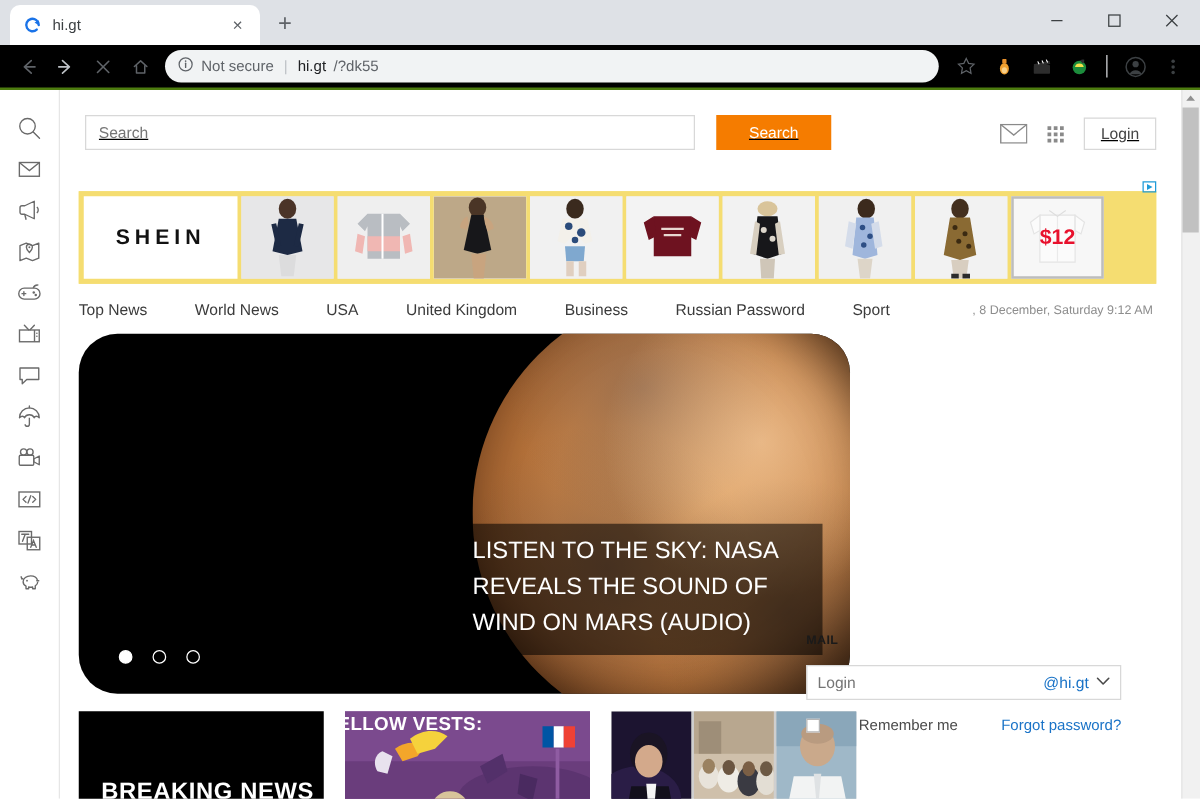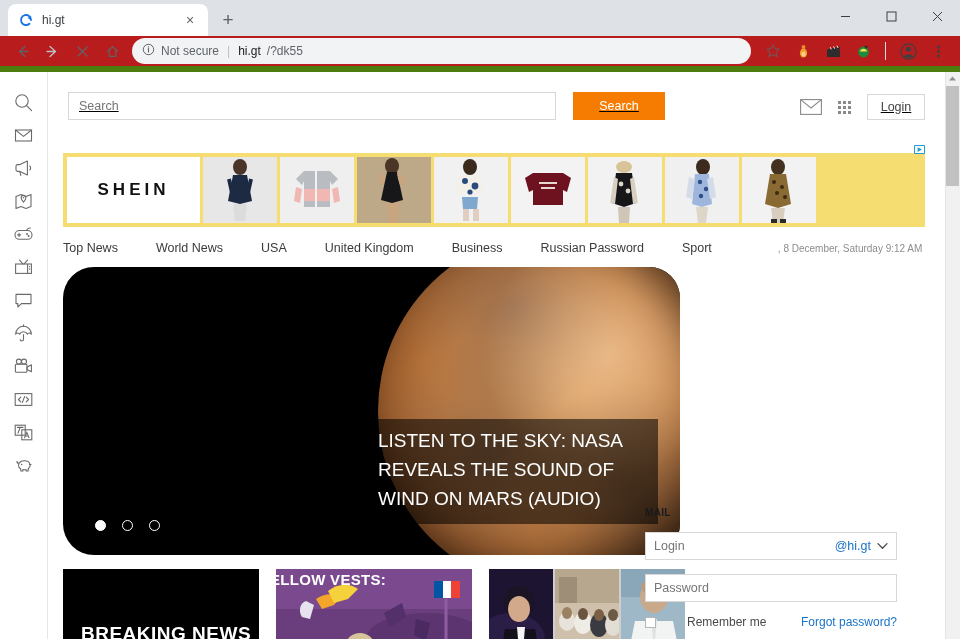--- a/index.html
+++ b/index.html
@@ -43,24 +43,24 @@
     position: absolute; right: 0; top: 0;
     height: 32px; display: flex;
   }
   .win-btn {
     width: 46px; height: 32px;
     display: flex; align-items: center; justify-content: center;
     color: #3c4043;
   }
 
   .toolbar {
-    height: 36px; background: #b91c1c;
+    height: 36px; background: #000000;
     display: flex; align-items: center;
     padding: 0 8px; gap: 2px;
-    border-bottom: 6px solid #4d7c0f;
+    border-bottom: 2px solid #4d7c0f;
   }
   .tb-btn {
     width: 28px; height: 28px;
     display: flex; align-items: center; justify-content: center;
     color: #5f6368; flex: 0 0 28px;
   }
   .tb-btn.dim { color: #bdc1c6; }
   .omnibox {
     flex: 1; height: 26px; margin: 0 6px 0 4px;
     background: #f1f3f4; border-radius: 13px;
@@ -143,21 +143,21 @@
     font-family: "Liberation Sans", sans-serif;
   }
 
   
   .ad-wrap { position: relative; margin: 17px 20px 0 15px; }
   .ad-banner {
     display: flex; height: 74px;
     border: 4px solid #f5dd71; background: #f5dd71;
   }
   .ad-logo {
-    width: 133px; background: #fff;
+    width: 123px; background: #fff;
     display: flex; align-items: center; justify-content: center;
     font-size: 17px; font-weight: bold; letter-spacing: 4px; color: #121212;
   }
   .ad-cell {
     width: 74px; height: 66px; margin-left: 3px;
     background: #efefef; position: relative; overflow: hidden;
   }
   .ad-cell.last { border: 2px solid #bdbdbd; background: #f3f3f3; }
   .ad-price {
     position: absolute; left: 50%; top: 50%;
@@ -581,20 +581,30 @@
               <path d="M28 17h16l5 30-13 4-13-4z" fill="#8a6a33"></path>
               <circle cx="32" cy="25" r="2" fill="#3b2a12"></circle>
               <circle cx="40" cy="30" r="2" fill="#3b2a12"></circle>
               <circle cx="35" cy="36" r="2" fill="#3b2a12"></circle>
               <circle cx="43" cy="40" r="2" fill="#3b2a12"></circle>
               <path d="M29 51h14l-2 15H31z" fill="#d8cec0"></path>
               <path d="M29 62h6v4h-6zM38 62h6v4h-6z" fill="#2b2b2b"></path>
             </svg>
         </div>
 
+        <div class="ad-cell last">
+          <svg width="70" height="62" viewBox="0 0 74 66">
+              <rect width="74" height="66" fill="#f7f7f7"></rect>
+              <path d="M22 14h30v40H22z" fill="#fbfbfb" stroke="#e4e4e4"></path>
+              <path d="M22 14l-8 6 3 10 5-3zM52 14l8 6-3 10-5-3z" fill="#fbfbfb" stroke="#e4e4e4"></path>
+              <path d="M37 14v40" stroke="#eaeaea"></path>
+              <path d="M30 10l7 5 7-5" fill="none" stroke="#ddd"></path>
+            </svg>
+          <span class="ad-price">$12</span>
+        </div>
       </div>
       <span class="adchoice">
         <svg width="13" height="11" viewBox="0 0 13 11">
             <path d="M1.5 1.5h10v8h-10z" fill="none" stroke="#1f9bd8" stroke-width="1"></path>
             <path d="M4.6 3.2l4.4 2.4-4.4 2.4z" fill="#1f9bd8"></path>
           </svg>
       </span>
     </div>
 
     <div class="navrow">
@@ -688,23 +698,20 @@
     <div class="mail-field">
       <input type="text" placeholder="Login" style="">
       <span class="domain">@hi.gt</span>
       <span class="chev">
         <svg width="11" height="8" viewBox="0 0 11 8">
             <path d="M1 1.6L5.5 6.2 10 1.6" fill="none" stroke="#4a4a4a" stroke-width="1.3" stroke-linecap="round" stroke-linejoin="round"></path>
           </svg>
       </span>
     </div>
 
-    <div class="mail-field">
-      <input type="password" placeholder="Password" style="">
-    </div>
 
     <div class="mail-row">
       <span class="cbox"></span>
       <span class="rem">Remember me</span>
       <span class="lnk">Forgot password?</span>
     </div>
 
   </div>
 
   <div class="page-scroll-track">

